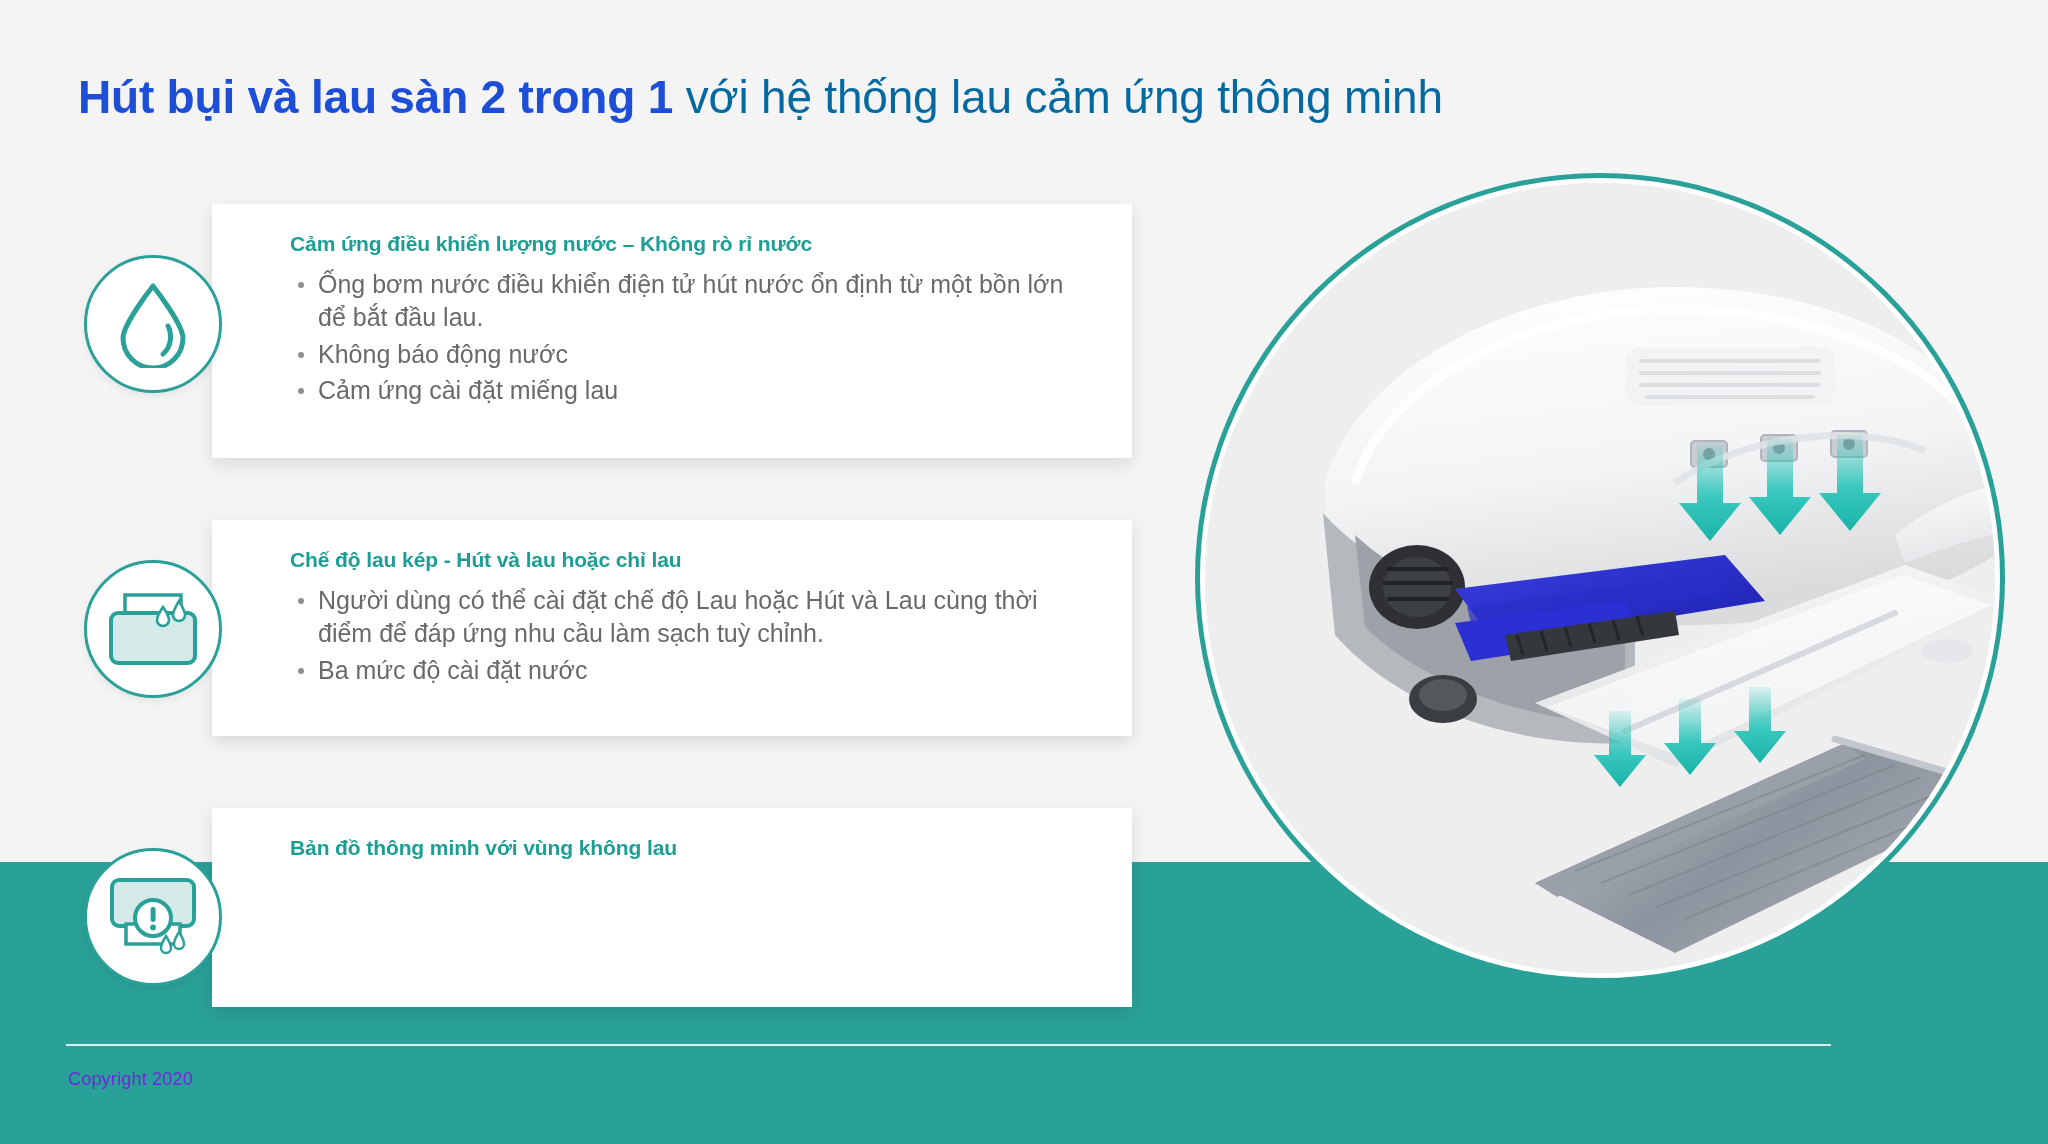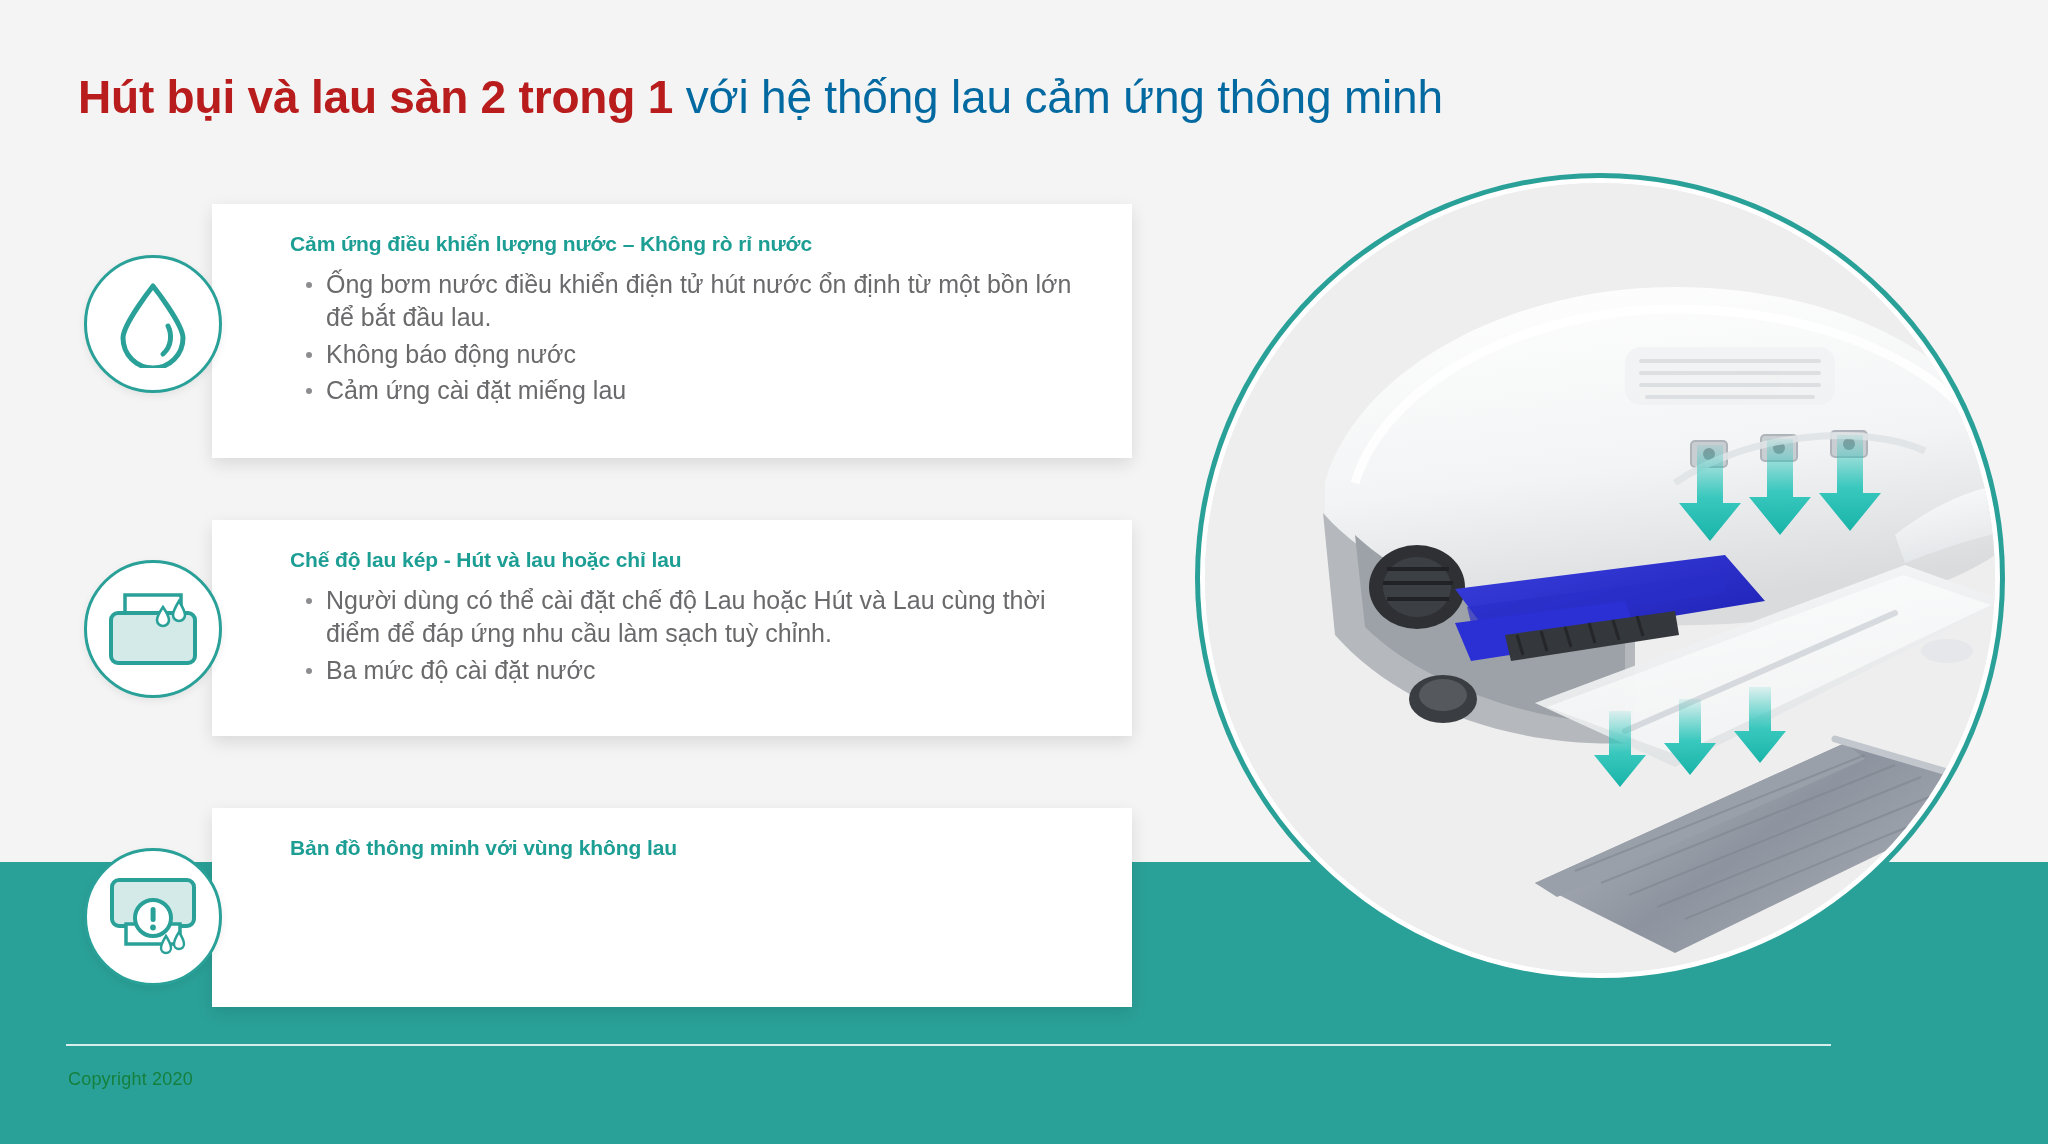--- a/index.html
+++ b/index.html
@@ -6,42 +6,42 @@
   body{
     width:2048px;height:1144px;overflow:hidden;
     font-family:"Liberation Sans","DejaVu Sans",sans-serif;
     background:#f4f4f4;position:relative;
   }
   .slide{position:absolute;inset:0;background:#f4f4f4;overflow:hidden;}
 
   
   .teal-band{position:absolute;left:0;bottom:0;width:100%;height:282px;background:#2aa198;}
   .footer-rule{position:absolute;left:66px;bottom:98px;width:1765px;height:2px;background:#eaf6f5;opacity:.9;}
-  .footer-copy{position:absolute;left:68px;bottom:54px;color:#15803d;font-size:18px;letter-spacing:.2px;font-weight:300;}
+  .footer-copy{position:absolute;left:68px;bottom:54px;color:#6d28d9;font-size:18px;letter-spacing:.2px;font-weight:300;}
 
   
   .title{position:absolute;left:78px;top:70px;white-space:nowrap;}
-  .title .strong{font-size:46px;font-weight:bold;color:#b91c1c;letter-spacing:-.2px;}
+  .title .strong{font-size:46px;font-weight:bold;color:#1d4ed8;letter-spacing:-.2px;}
   .title .light{font-size:46px;font-weight:300;color:#0369a1;letter-spacing:-.2px;}
 
   
   .card{
     position:absolute;background:#ffffff;
     box-shadow:0 6px 16px rgba(0,0,0,.11);
     box-sizing:border-box;padding:28px 36px 26px 78px;
   }
   #card1{left:212px;top:204px;width:920px;height:254px;}
   #card2{left:212px;top:520px;width:920px;height:216px;}
   #card3{left:212px;top:808px;width:920px;height:199px;}
 
   .card h3{
     margin:0 0 12px 0;font-size:21px;font-weight:bold;color:#1d9e94;
     letter-spacing:-.1px;white-space:nowrap;
   }
-  .card ul{margin:8px;padding:0;list-style:none;}
+  .card ul{margin:0;padding:0;list-style:none;}
   .card li{
     position:relative;padding-left:28px;margin-bottom:4px;
     font-size:25px;line-height:1.31;color:#6a6a6c;font-weight:300;
   }
   .card li::before{
     content:"";position:absolute;left:8px;top:14px;
     width:6px;height:6px;border-radius:50%;background:#8d8d8f;
   }
 
   

